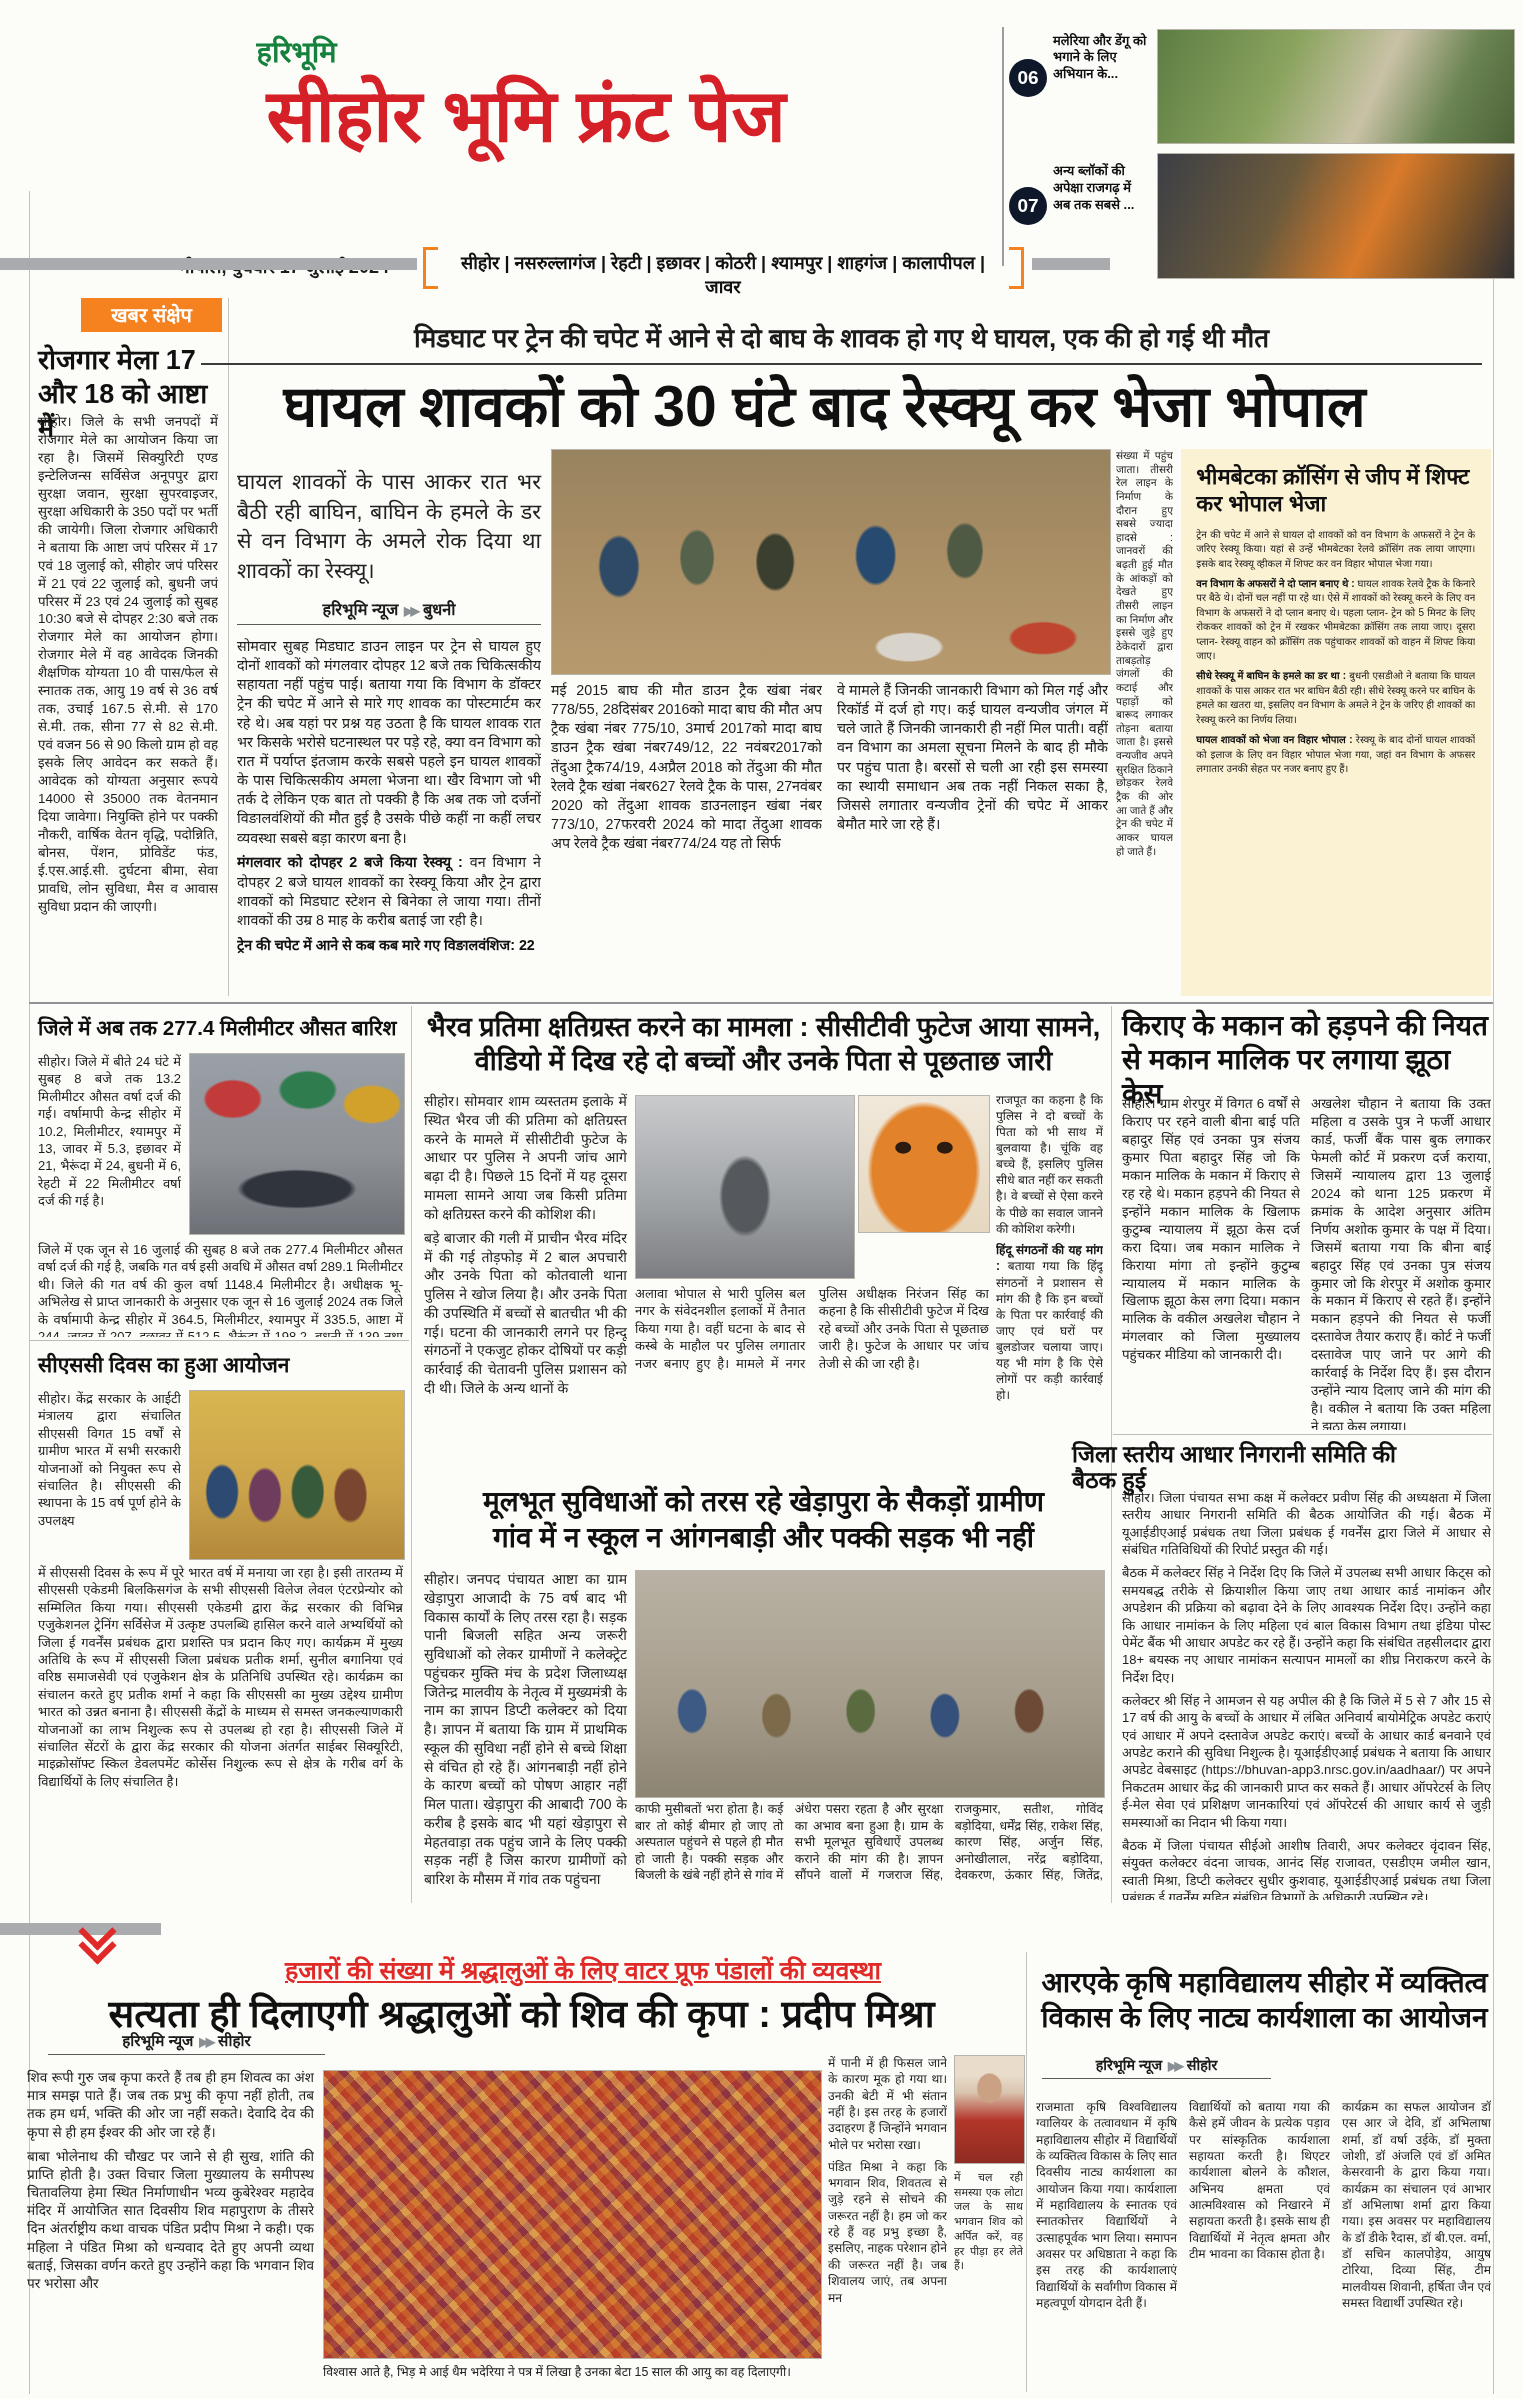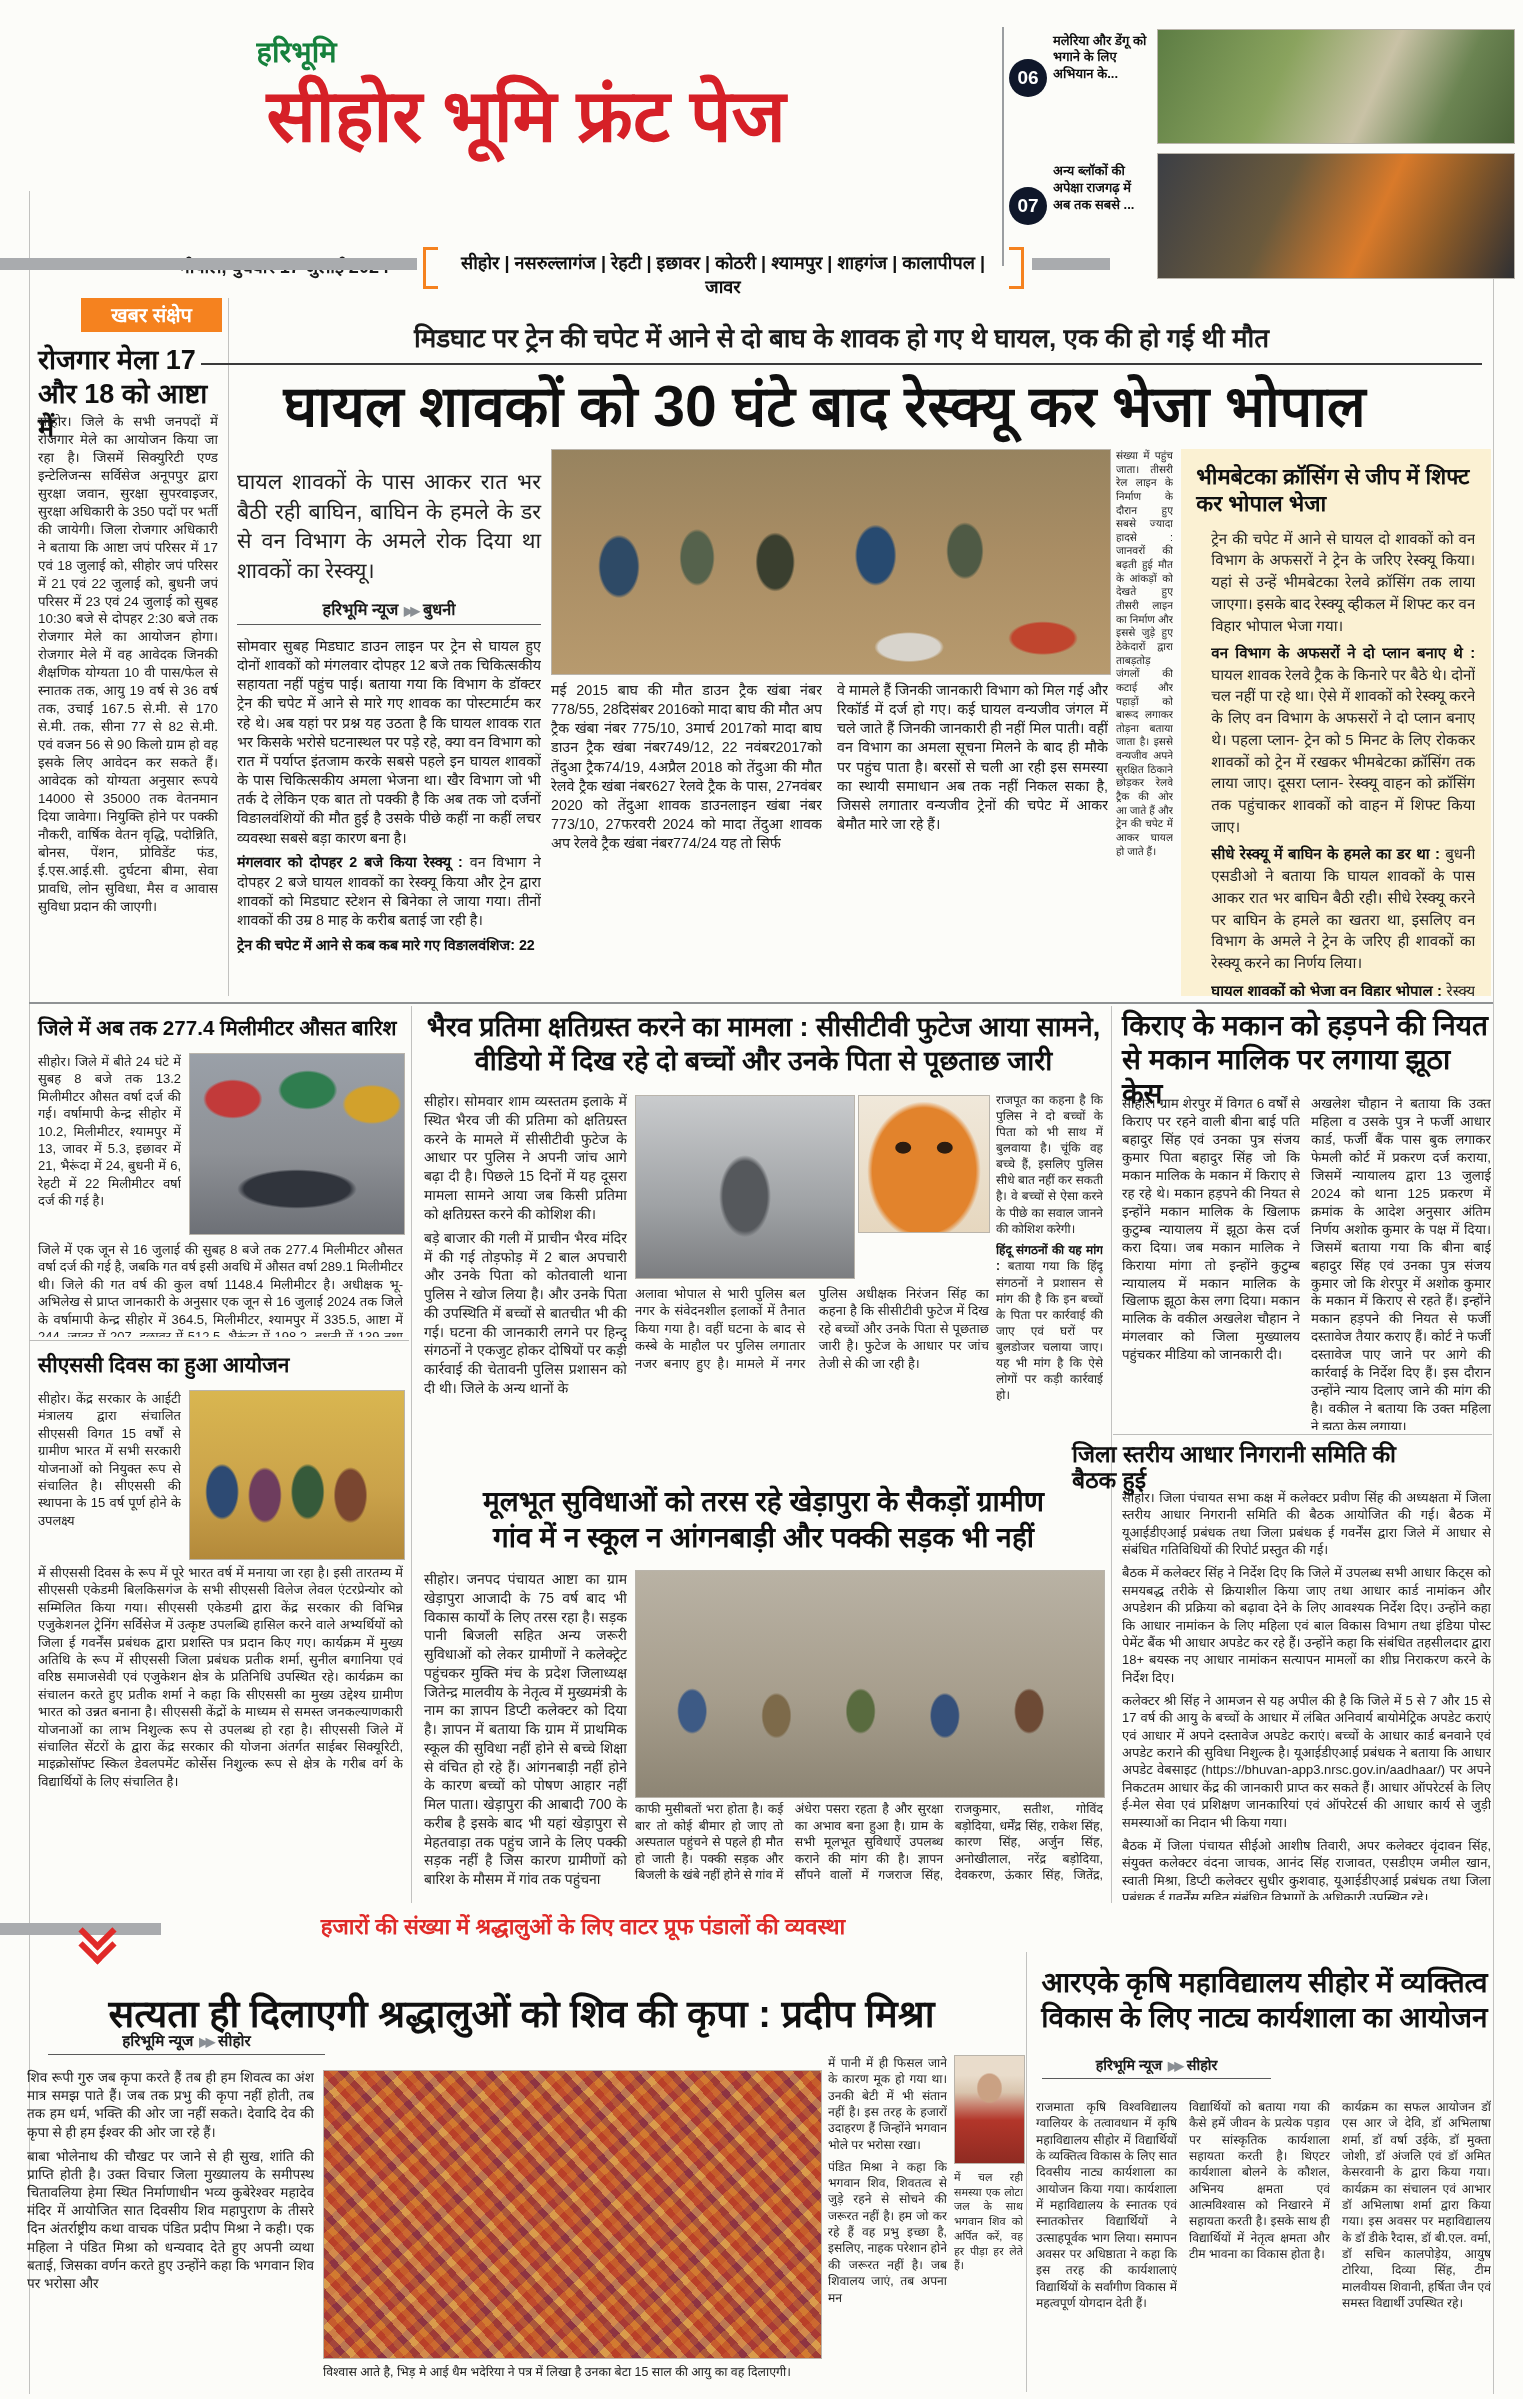--- a/index.html
+++ b/index.html
@@ -117,21 +117,21 @@
   </div>
 
   <div class="photo ph-main" style="left:551px;top:449px;width:558px;height:224px;"></div>
   <div class="abs bt" style="left:551px;top:681px;width:271px;height:315px;font-size:14.3px;">मई 2015 बाघ की मौत डाउन ट्रैक खंबा नंबर 778/55, 28दिसंबर 2016को मादा बाघ की मौत अप ट्रैक खंबा नंबर 775/10, 3मार्च 2017को मादा बाघ डाउन ट्रैक खंबा नंबर749/12, 22 नवंबर2017को तेंदुआ ट्रैक74/19, 4अप्रैल 2018 को तेंदुआ की मौत रेलवे ट्रैक खंबा नंबर627 रेलवे ट्रैक के पास, 27नवंबर 2020 को तेंदुआ शावक डाउनलाइन खंबा नंबर 773/10, 27फरवरी 2024 को मादा तेंदुआ शावक अप रेलवे ट्रैक खंबा नंबर774/24 यह तो सिर्फ</div>
   <div class="abs bt" style="left:837px;top:681px;width:271px;height:315px;font-size:14.3px;">वे मामले हैं जिनकी जानकारी विभाग को मिल गई और रिकॉर्ड में दर्ज हो गए। कई घायल वन्यजीव जंगल में चले जाते हैं जिनकी जानकारी ही नहीं मिल पाती। वहीं वन विभाग का अमला सूचना मिलने के बाद ही मौके पर पहुंच पाता है। बरसों से चली आ रही इस समस्या का स्थायी समाधान अब तक नहीं निकल सका है, जिससे लगातार वन्यजीव ट्रेनों की चपेट में आकर बेमौत मारे जा रहे हैं।</div>
 
   <div class="abs bt" style="left:1116px;top:449px;width:57px;height:547px;font-size:10.5px;line-height:1.3;">संख्या में पहुंच जाता। तीसरी रेल लाइन के निर्माण के दौरान हुए सबसे ज्यादा हादसे : जानवरों की बढ़ती हुई मौत के आंकड़ों को देखते हुए तीसरी लाइन का निर्माण और इससे जुड़े हुए ठेकेदारों द्वारा ताबड़तोड़ जंगलों की कटाई और पहाड़ों को बारूद लगाकर तोड़ना बताया जाता है। इससे वन्यजीव अपने सुरक्षित ठिकाने छोड़कर रेलवे ट्रैक की ओर आ जाते हैं और ट्रेन की चपेट में आकर घायल हो जाते हैं।</div>
 
   <div class="abs box" style="left:1181px;top:449px;width:279px;height:516px;padding:15.3px;overflow:hidden;">
     <div class="hl" style="font-size:22px;line-height:1.22;margin-bottom:9.6px;">भीमबेटका क्रॉसिंग से जीप में शिफ्ट कर भोपाल भेजा</div>
-    <div class="bt" style="font-size:15px;line-height:1.45;margin-left:15px;">
+    <div class="bt" style="font-size:10px;line-height:1.45;">
       <p>ट्रेन की चपेट में आने से घायल दो शावकों को वन विभाग के अफसरों ने ट्रेन के जरिए रेस्क्यू किया। यहां से उन्हें भीमबेटका रेलवे क्रॉसिंग तक लाया जाएगा। इसके बाद रेस्क्यू व्हीकल में शिफ्ट कर वन विहार भोपाल भेजा गया।</p>
       <p><span class="lead-in">वन विभाग के अफसरों ने दो प्लान बनाए थे :</span> <span>घायल शावक रेलवे ट्रैक के किनारे पर बैठे थे। दोनों चल नहीं पा रहे था। ऐसे में शावकों को रेस्क्यू करने के लिए वन विभाग के अफसरों ने दो प्लान बनाए थे। पहला प्लान- ट्रेन को 5 मिनट के लिए रोककर शावकों को ट्रेन में रखकर भीमबेटका क्रॉसिंग तक लाया जाए। दूसरा प्लान- रेस्क्यू वाहन को क्रॉसिंग तक पहुंचाकर शावकों को वाहन में शिफ्ट किया जाए।</span></p>
       <p><span class="lead-in">सीधे रेस्क्यू में बाघिन के हमले का डर था :</span> <span>बुधनी एसडीओ ने बताया कि घायल शावकों के पास आकर रात भर बाघिन बैठी रही। सीधे रेस्क्यू करने पर बाघिन के हमले का खतरा था, इसलिए वन विभाग के अमले ने ट्रेन के जरिए ही शावकों का रेस्क्यू करने का निर्णय लिया।</span></p>
       <p><span class="lead-in">घायल शावकों को भेजा वन विहार भोपाल :</span> <span>रेस्क्यू के बाद दोनों घायल शावकों को इलाज के लिए वन विहार भोपाल भेजा गया, जहां वन विभाग के अफसर लगातार उनकी सेहत पर नजर बनाए हुए हैं।</span></p>
     </div>
   </div>
 
   <div class="hrb" style="left:29px;top:1002px;width:1464px;"></div>
 
   <div class="abs hl" style="left:38px;top:1013px;width:368px;font-size:20.6px;">जिले में अब तक 277.4 मिलीमीटर औसत बारिश</div>
@@ -181,21 +181,21 @@
     <p>बैठक में कलेक्टर सिंह ने निर्देश दिए कि जिले में उपलब्ध सभी आधार किट्स को समयबद्ध तरीके से क्रियाशील किया जाए तथा आधार कार्ड नामांकन और अपडेशन की प्रक्रिया को बढ़ावा देने के लिए आवश्यक निर्देश दिए। उन्होंने कहा कि आधार नामांकन के लिए महिला एवं बाल विकास विभाग तथा इंडिया पोस्ट पेमेंट बैंक भी आधार अपडेट कर रहे हैं। उन्होंने कहा कि संबंधित तहसीलदार द्वारा 18+ बयस्क नए आधार नामांकन सत्यापन मामलों का शीघ्र निराकरण करने के निर्देश दिए।</p>
     <p>कलेक्टर श्री सिंह ने आमजन से यह अपील की है कि जिले में 5 से 7 और 15 से 17 वर्ष की आयु के बच्चों के आधार में लंबित अनिवार्य बायोमेट्रिक अपडेट कराएं एवं आधार में अपने दस्तावेज अपडेट कराएं। बच्चों के आधार कार्ड बनवाने एवं अपडेट कराने की सुविधा निशुल्क है। यूआईडीएआई प्रबंधक ने बताया कि आधार अपडेट वेबसाइट (https://bhuvan-app3.nrsc.gov.in/aadhaar/) पर अपने निकटतम आधार केंद्र की जानकारी प्राप्त कर सकते हैं। आधार ऑपरेटर्स के लिए ई-मेल सेवा एवं प्रशिक्षण जानकारियां एवं ऑपरेटर्स की आधार कार्य से जुड़ी समस्याओं का निदान भी किया गया।</p>
     <p>बैठक में जिला पंचायत सीईओ आशीष तिवारी, अपर कलेक्टर वृंदावन सिंह, संयुक्त कलेक्टर वंदना जाचक, आनंद सिंह राजावत, एसडीएम जमील खान, स्वाती मिश्रा, डिप्टी कलेक्टर सुधीर कुशवाह, यूआईडीएआई प्रबंधक तथा जिला प्रबंधक ई गवर्नेंस सहित संबंधित विभागों के अधिकारी उपस्थित रहे।</p>
   </div>
 
   <div class="graybar" style="left:0;top:1923px;width:161px;"></div>
   <div class="abs" style="left:84px;top:1918px;">
     <div class="chv"></div>
       <div class="chv" style="margin-top:-13.4px;"></div>
   </div>
-  <div class="abs center" style="left:191px;top:1910px;width:784px;font-size:22px;font-weight:bold;color:#e02a28;">हजारों की संख्या में श्रद्धालुओं के लिए वाटर प्रूफ पंडालों की व्यवस्था</div>
+  <div class="abs center" style="left:191px;top:1952px;width:784px;font-size:25px;font-weight:bold;color:#e02a28;text-decoration:underline;">हजारों की संख्या में श्रद्धालुओं के लिए वाटर प्रूफ पंडालों की व्यवस्था</div>
 
   <div class="abs center hl" style="left:27px;top:1952px;width:989px;font-size:38px;line-height:1.15;margin-top:41px;">सत्यता ही दिलाएगी श्रद्धालुओं को शिव की कृपा : प्रदीप मिश्रा</div>
   <div class="abs center ruleB" style="left:48px;top:2030px;width:277px;font-size:15.3px;font-weight:bold;">
     <span>हरिभूमि न्यूज</span><span class="arr-ic"></span><span>सीहोर</span>
   </div>
   <div class="abs bt" style="left:27px;top:2069px;width:287px;height:325px;font-size:13.6px;">
     <p>शिव रूपी गुरु जब कृपा करते हैं तब ही हम शिवत्व का अंश मात्र समझ पाते हैं। जब तक प्रभु की कृपा नहीं होती, तब तक हम धर्म, भक्ति की ओर जा नहीं सकते। देवादि देव की कृपा से ही हम ईश्वर की ओर जा रहे हैं।</p>
     <p>बाबा भोलेनाथ की चौखट पर जाने से ही सुख, शांति की प्राप्ति होती है। उक्त विचार जिला मुख्यालय के समीपस्थ चितावलिया हेमा स्थित निर्माणाधीन भव्य कुबेरेश्वर महादेव मंदिर में आयोजित सात दिवसीय शिव महापुराण के तीसरे दिन अंतर्राष्ट्रीय कथा वाचक पंडित प्रदीप मिश्रा ने कही। एक महिला ने पंडित मिश्रा को धन्यवाद देते हुए अपनी व्यथा बताई, जिसका वर्णन करते हुए उन्होंने कहा कि भगवान शिव पर भरोसा और</p>
   </div>
   <div class="photo ph-crowd" style="left:323px;top:2070px;width:497px;height:287px;"></div>

